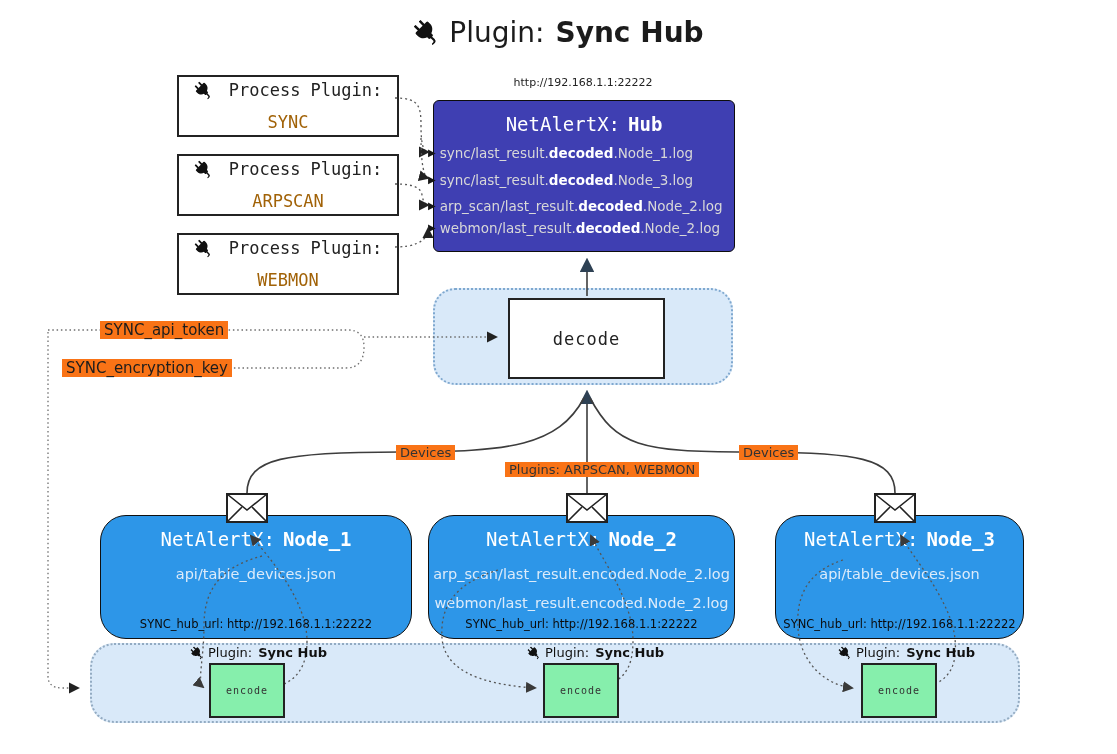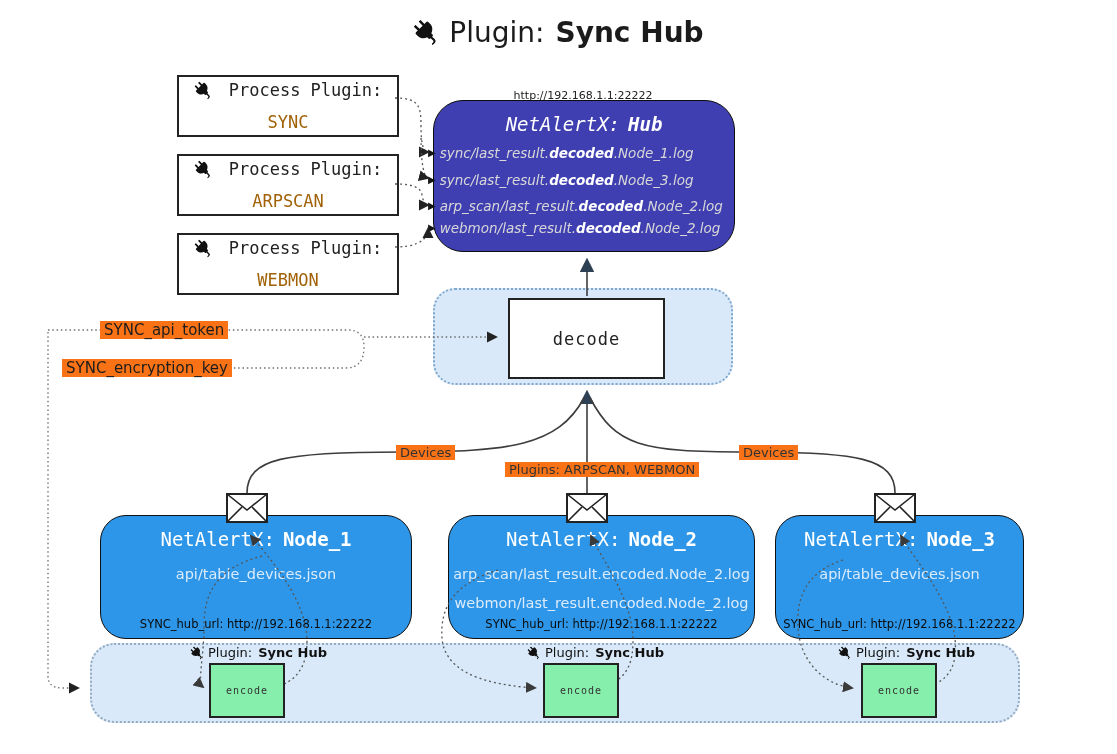--- a/index.html
+++ b/index.html
@@ -20,23 +20,23 @@
   
   .plug{color:#111;transform:rotate(-45deg);flex:0 0 auto;}
 
   
   .pbox{left:177px;width:218px;height:58px;background:#fff;border:2px solid #232323;
         display:flex;flex-direction:column;justify-content:center;align-items:center;}
   .pbox .l1{display:flex;align-items:center;gap:16px;font-size:17px;color:#222;}
   .pbox .l2{font-size:17px;color:#a16207;margin-top:12px;}
 
   
-  .hub-url{left:433px;top:89px;width:300px;text-align:center;font-size:11px;color:#222;}
+  .hub-url{left:433px;top:76px;width:300px;text-align:center;font-size:11px;color:#222;}
   .hub{left:433px;top:100px;width:300px;height:150px;background:#3f3fb2;
-       border:1.5px solid #0d0d0d;border-radius:30px;font-style:italic;}
+       border:1.5px solid #0d0d0d;border-radius:6px;}
   .hub-title{position:absolute;top:12px;left:0;width:100%;text-align:center;
              font-size:19px;color:#fff;}
   .hub-title b{margin-left:8px;}
   .hub-log{position:absolute;left:-6px;display:flex;align-items:center;white-space:nowrap;
            font-size:13.5px;color:#d8d8d8;}
   .hub-log .log-arrow{font-size:10px;color:#161616;line-height:1;}
   .hub-log .txt{margin-left:4px;}
   .hub-log b{color:#fff;}
 
   
@@ -162,21 +162,21 @@
 </div>
 
 <div class="abs layer1 node" style="left:100px;width:310px">
   <div class="node-title mono"><span>NetAlertX:</span><b>Node_1</b></div>
   <div class="node-files">
     <div class="node-file">api/table_devices.json</div>
 
   </div>
   <div class="node-url">SYNC_hub_url: http://192.168.1.1:22222</div>
 </div>
-<div class="abs layer1 node" style="left:448px;width:305px">
+<div class="abs layer1 node" style="left:428px;width:305px">
   <div class="node-title mono"><span>NetAlertX:</span><b>Node_2</b></div>
   <div class="node-files">
     <div class="node-file">arp_scan/last_result.encoded.Node_2.log</div>
     <div class="node-file">webmon/last_result.encoded.Node_2.log</div>
   </div>
   <div class="node-url">SYNC_hub_url: http://192.168.1.1:22222</div>
 </div>
 <div class="abs layer1 node" style="left:775px;width:247px">
   <div class="node-title mono"><span>NetAlertX:</span><b>Node_3</b></div>
   <div class="node-files">

